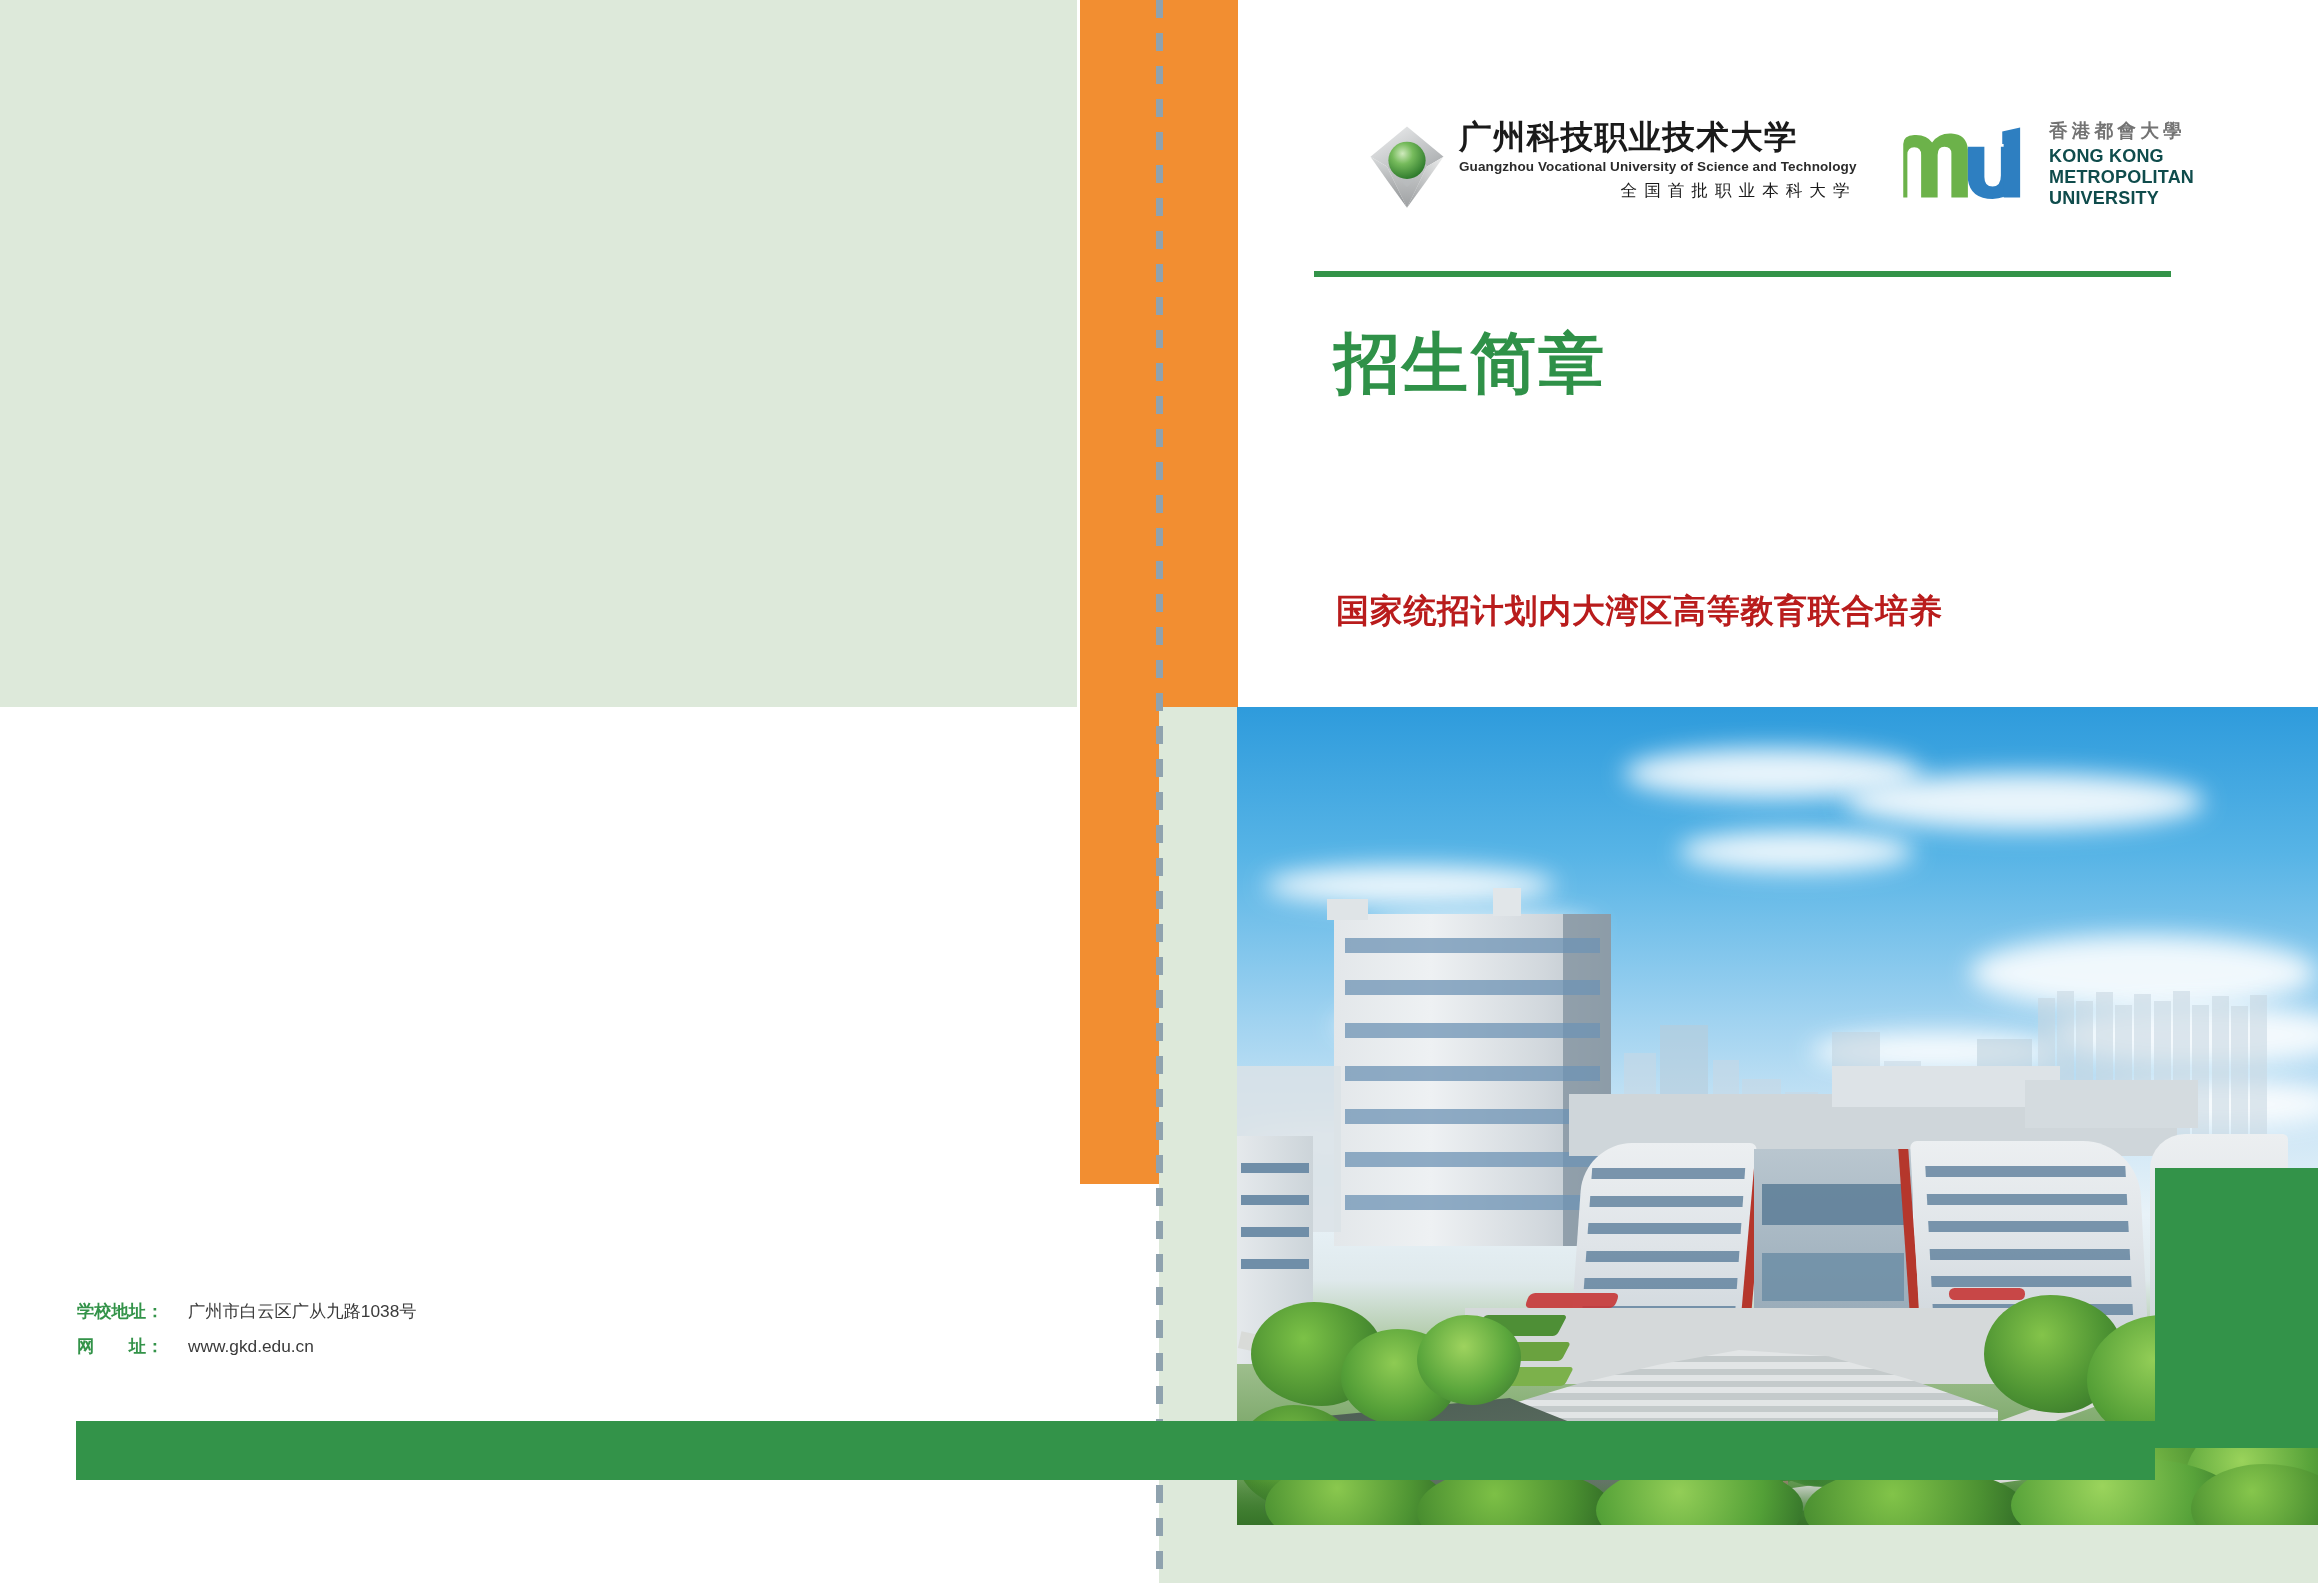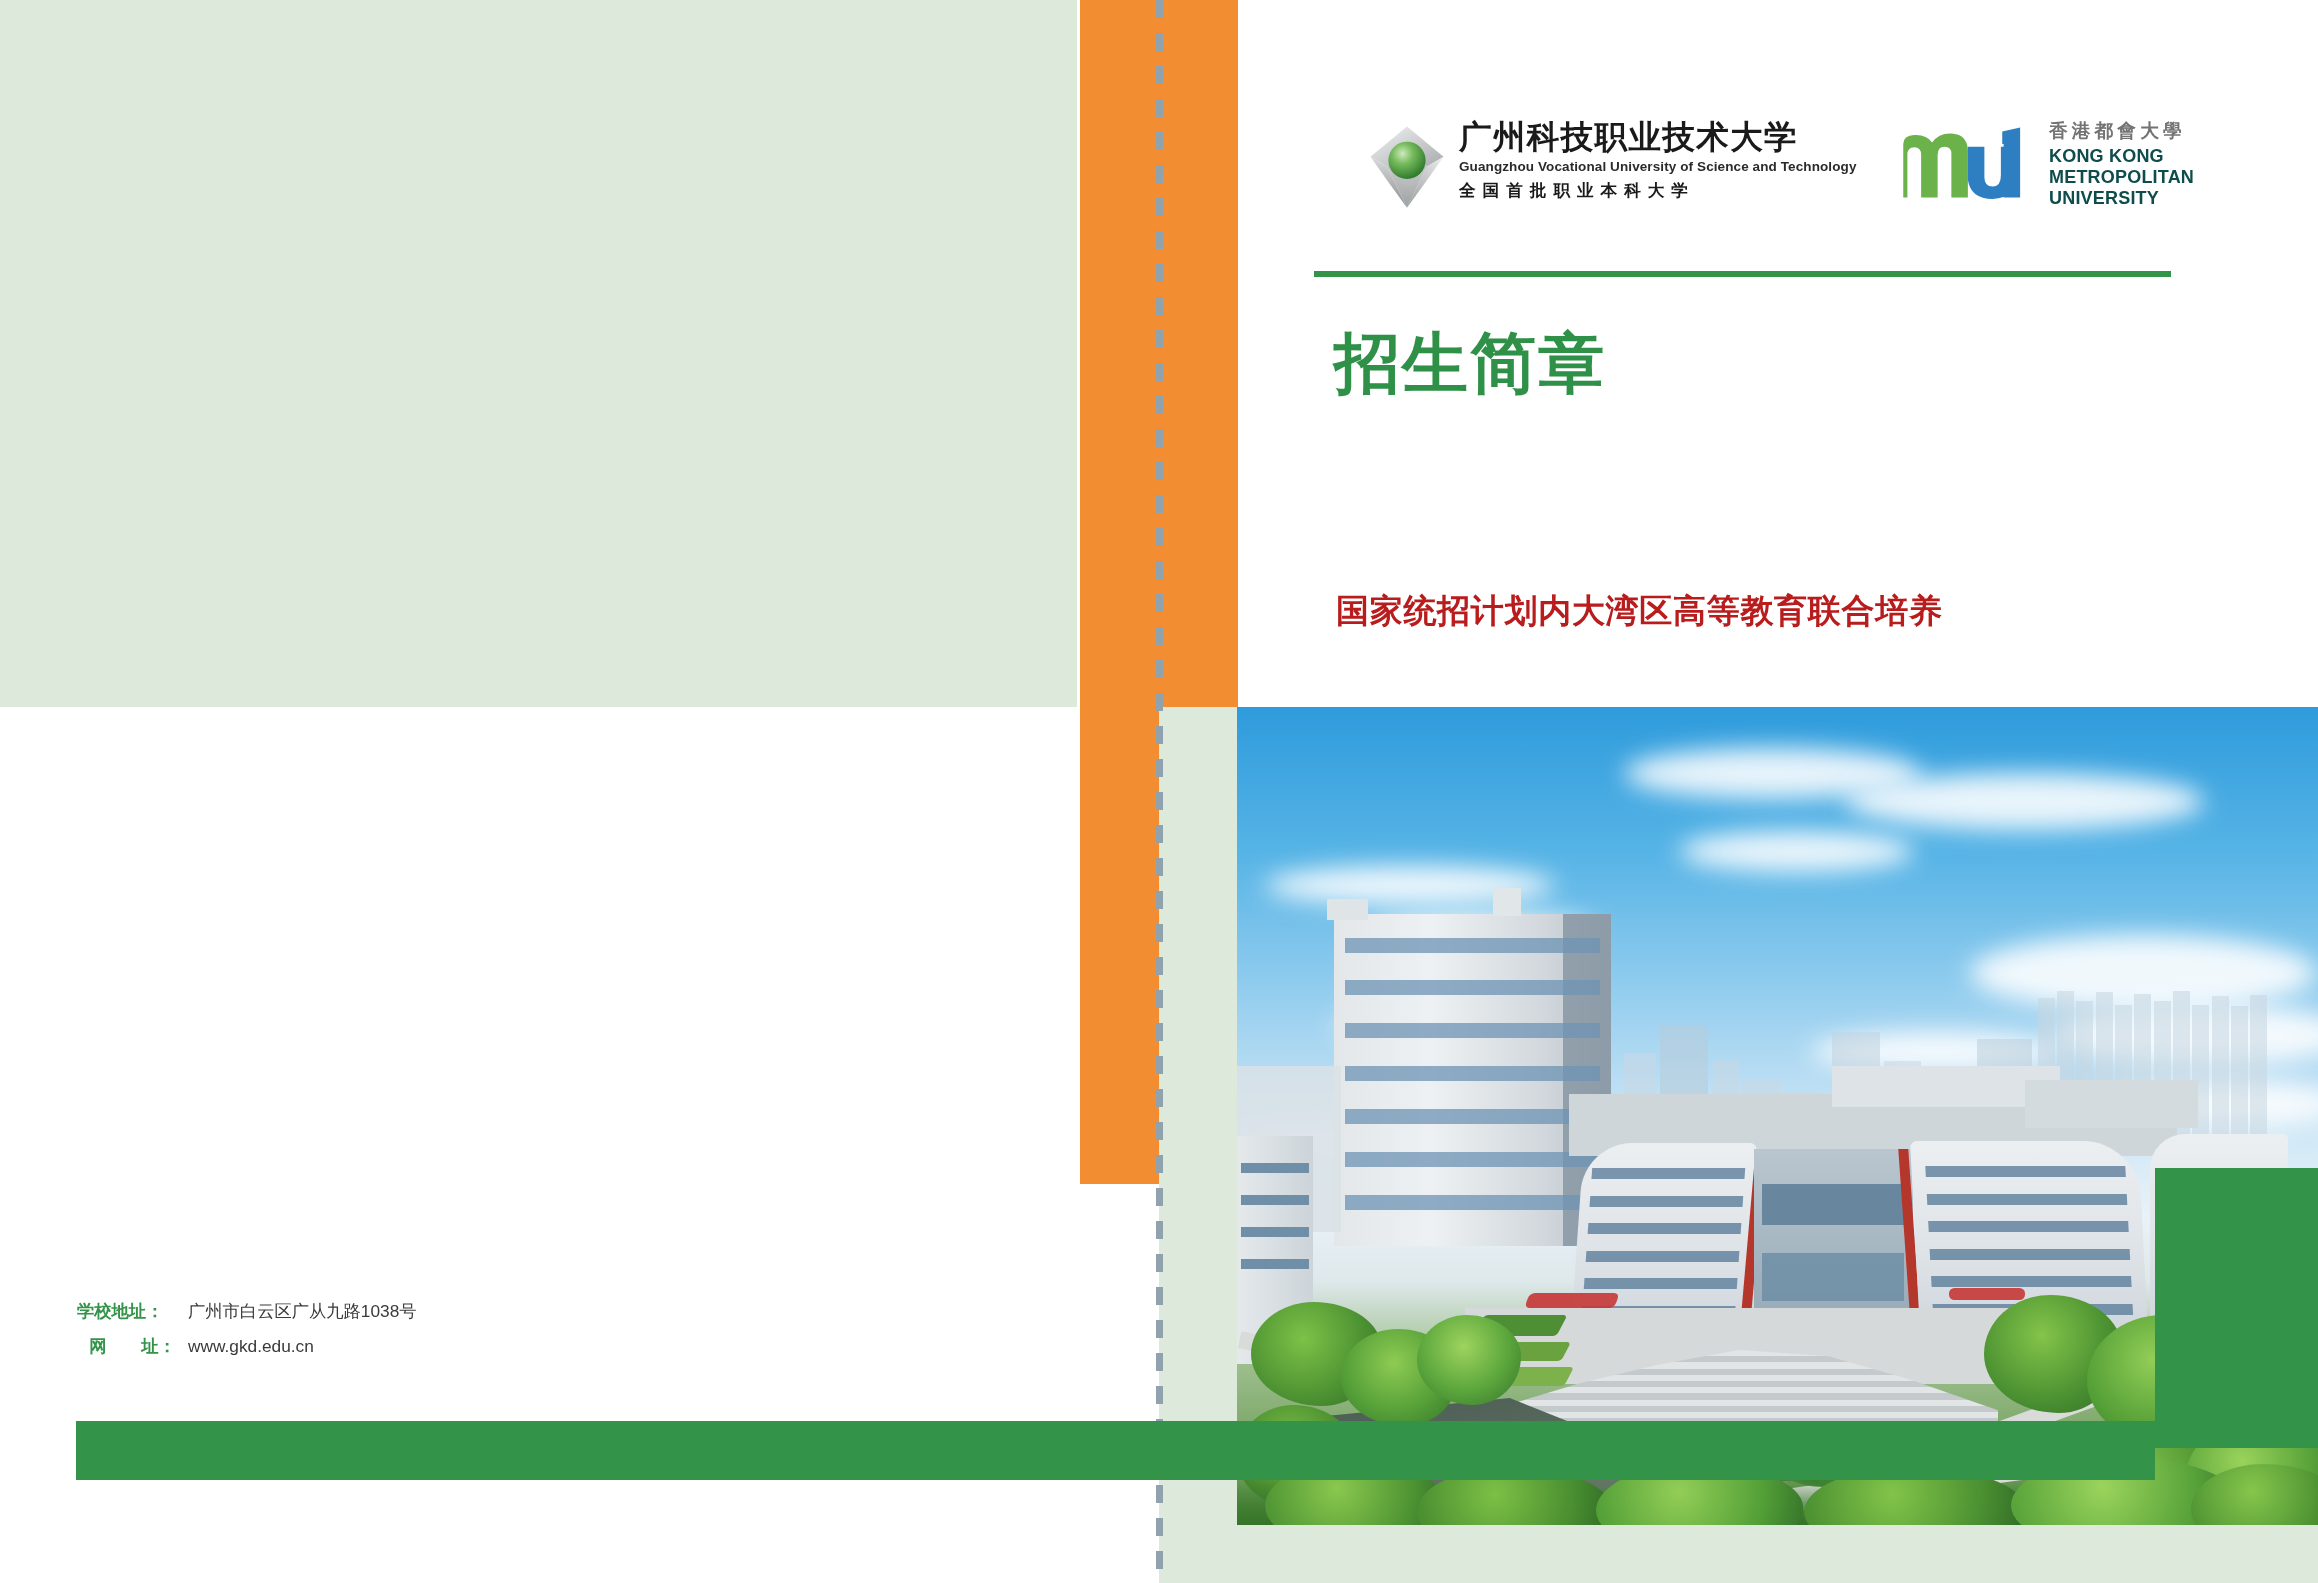--- a/index.html
+++ b/index.html
@@ -100,21 +100,21 @@
   
   .logos{position:absolute;left:1366px;top:118px;width:857px;height:111px;}
 
   .gvust{position:absolute;left:0;top:0;display:flex;align-items:flex-start;}
   .diamond{
     position:relative;width:82px;height:91px;flex:0 0 82px;margin-right:11px;margin-top:2.8px;
   }
   .gv-names{padding-top:2.8px;}
   .gv-cn{font-size:32.5px;font-weight:700;color:#1a1a1a;letter-spacing:1.4px;line-height:1;white-space:nowrap;}
   .gv-en{font-size:13.5px;font-weight:700;color:#2b2b2b;letter-spacing:0.1px;line-height:1;margin-top:7px;white-space:nowrap;}
-  .gv-sub{font-size:16.6px;font-weight:700;color:#1a1a1a;letter-spacing:7px;line-height:1;margin-top:9.7px;text-align:left;white-space:nowrap;}
+  .gv-sub{font-size:16.6px;font-weight:400;color:#1a1a1a;letter-spacing:7px;line-height:1;margin-top:9.7px;text-align:right;white-space:nowrap;}
 
   .hkmu{position:absolute;left:533px;top:4.1px;display:flex;align-items:center;}
   .hk-mark{position:relative;width:135px;height:77px;flex:0 0 135px;margin-right:15px;}
   .hk-words{line-height:1;}
   .hk-cn{font-size:18.7px;font-weight:700;color:#737373;letter-spacing:4.1px;white-space:nowrap;}
   .hk-en{font-size:18px;font-weight:700;color:#0f4c4c;letter-spacing:0.2px;margin-top:6.2px;white-space:nowrap;}
   .hk-en div{margin-top:2.8px;}
 
   .hr-green{
     position:absolute;left:1314px;top:271px;width:857px;height:6.2px;background:#339349;
@@ -127,21 +127,21 @@
   }
   .subline{
     position:absolute;left:1336px;top:591px;width:871px;
     color:#b91c1c;font-weight:700;font-size:33px;letter-spacing:0.7px;line-height:1.2;
   }
 
   
   .contact{position:absolute;left:77px;top:1303px;font-size:17.3px;line-height:1;}
   .c-row{display:flex;align-items:baseline;margin-bottom:18px;}
   .c-key{color:#339349;font-weight:700;width:111px;flex:0 0 111px;white-space:nowrap;}
-  .c-key.sp{letter-spacing:0;text-align:center;}
+  .c-key.sp{letter-spacing:0;}
   .c-val{color:#3a3a3a;font-weight:400;white-space:nowrap;}
 </style>
 </head>
 <body>
 
 <div id="page">
 
   <div class="lg-panel-top"></div>
   <div class="orange-stripe"></div>
   <div class="lg-band-right"></div>

